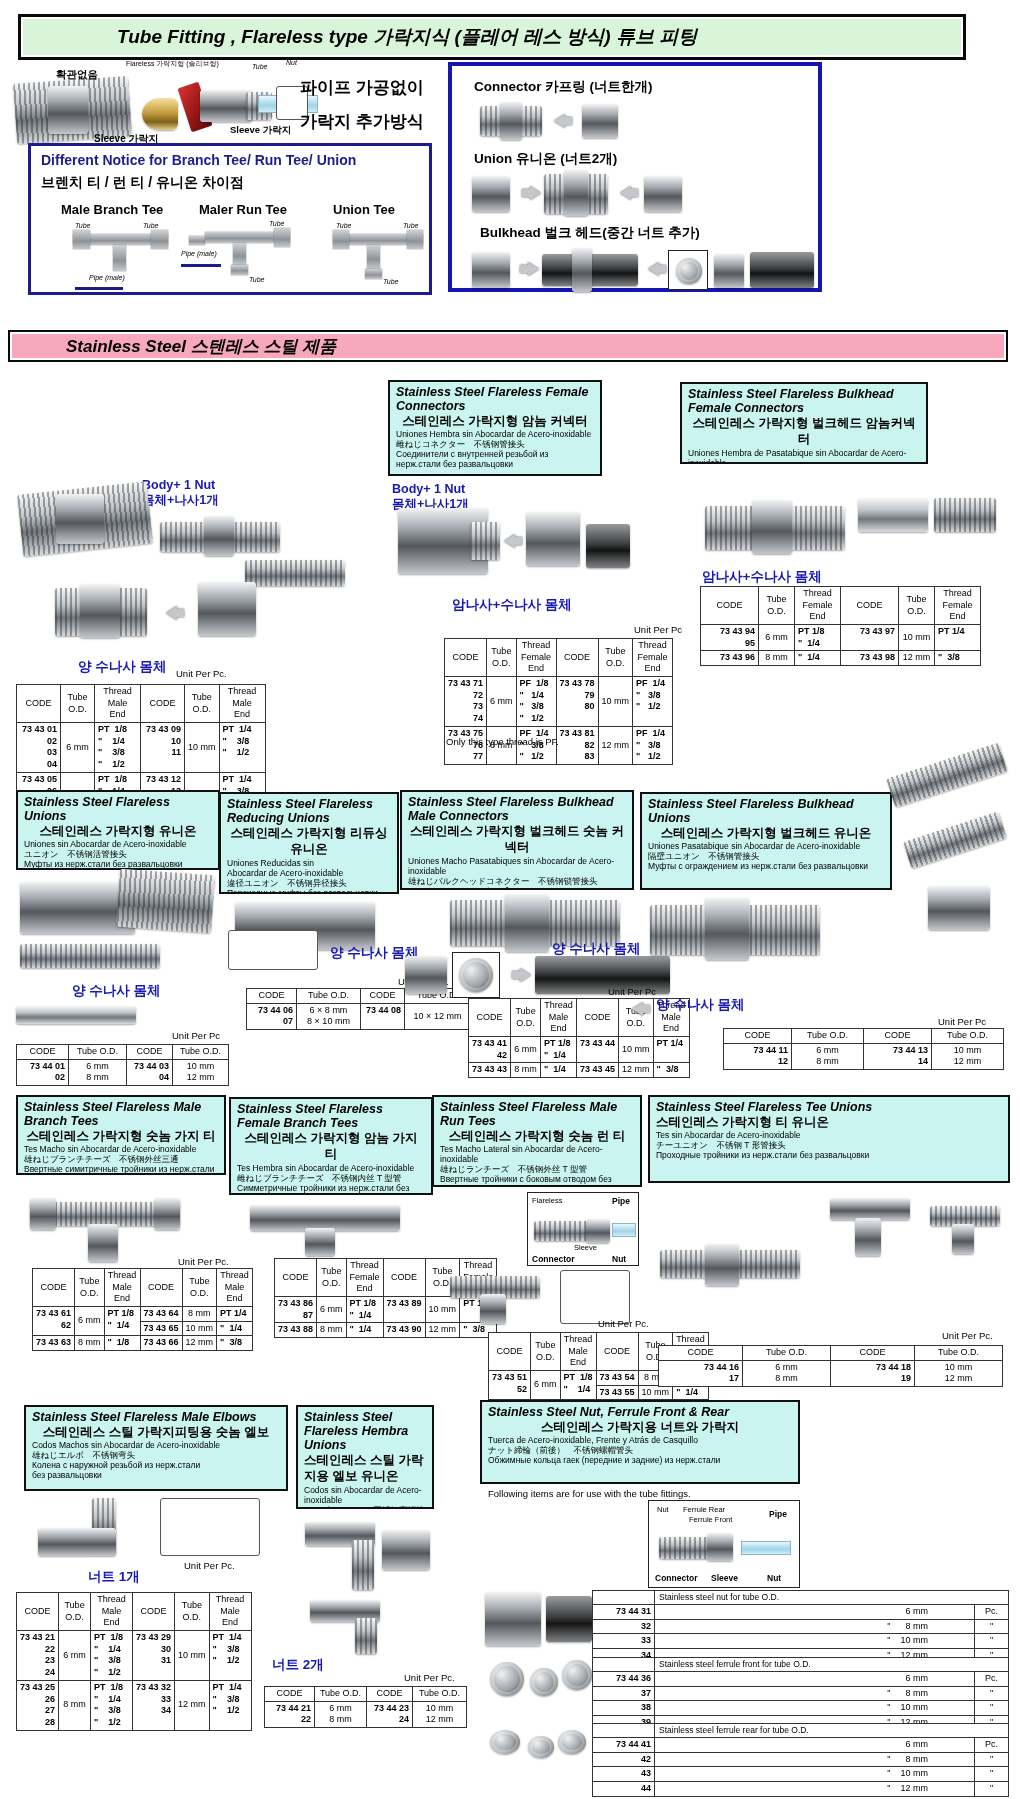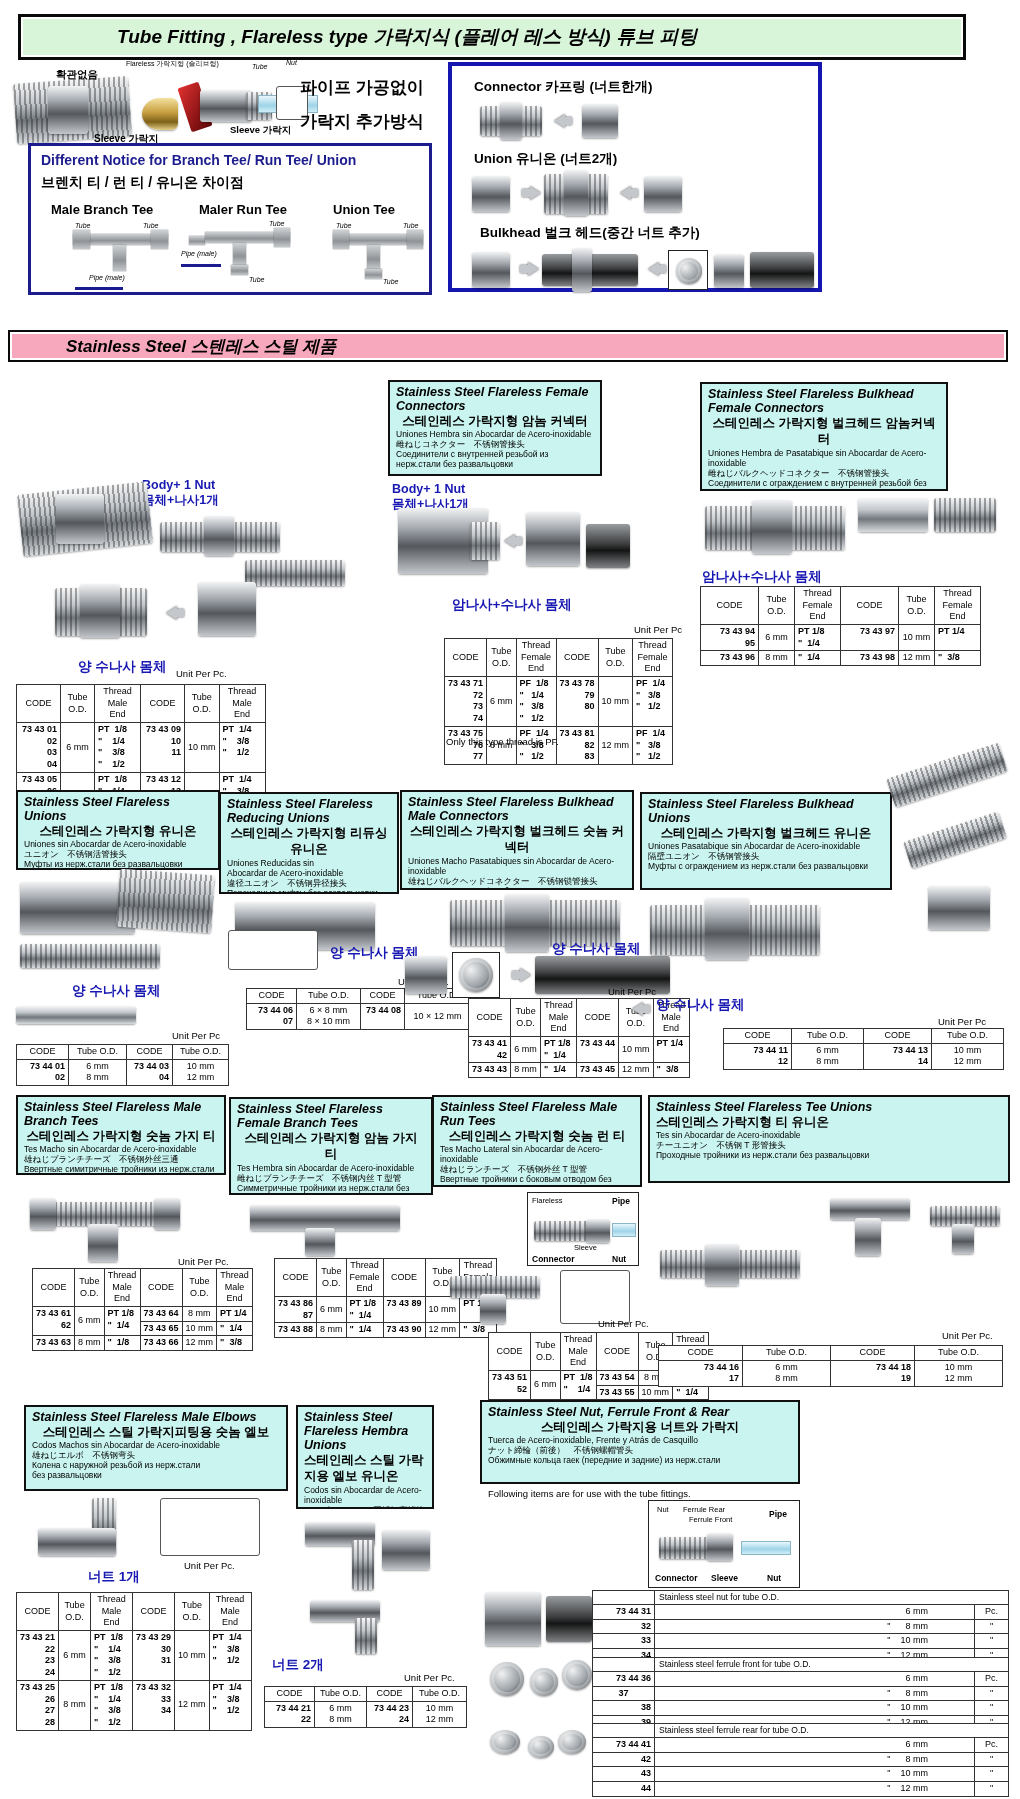--- a/index.html
+++ b/index.html
@@ -76,21 +76,21 @@
   <div class="fit line" style="left:276px;top:86px;width:32px;height:34px"></div>
   <span class="ilab" style="left:252px;top:63px">Tube</span>
   <span class="ilab" style="left:286px;top:59px">Nut</span>
   <span class="klab" style="left:230px;top:124px;font-size:9.5px">Sleeve 가락지</span>
   <span class="biglab" style="left:300px;top:76px">파이프 가공없이</span>
   <span class="biglab" style="left:300px;top:110px">가락지 추가방식</span>
 
   <div class="nbox">
     <span class="ntitle" style="left:10px;top:6px">Different Notice  for Branch Tee/ Run Tee/ Union</span>
     <span class="nko" style="left:10px;top:28px">브렌치 티 / 런 티 / 유니온 차이점</span>
-    <span class="ncol" style="left:20px;top:56px">Male Branch Tee</span>
+    <span class="ncol" style="left:30px;top:56px">Male Branch Tee</span>
     <span class="ncol" style="left:168px;top:56px">Maler Run Tee</span>
     <span class="ncol" style="left:302px;top:56px">Union Tee</span>
 
     <span class="teel ilab" style="left:44px;top:76px">Tube</span>
     <span class="teel ilab" style="left:112px;top:76px">Tube</span>
     <div class="tbarh" style="left:42px;top:88px;width:95px;height:11px"></div>
     <div class="tbarh" style="left:42px;top:84px;width:17px;height:19px"></div>
     <div class="tbarh" style="left:120px;top:84px;width:17px;height:19px"></div>
     <div class="tbarh" style="left:82px;top:99px;width:13px;height:26px"></div>
     <span class="ilab" style="left:58px;top:128px">Pipe (male)</span>
@@ -228,21 +228,21 @@
             <td class="thread">PF  1/4<br>"   3/8<br>"   1/2</td>
             <td class="code">73 43 81<br>82<br>83</td>
             <td class="size">12 mm</td>
             <td class="thread">PF  1/4<br>"   3/8<br>"   1/2</td>
           </tr>
         </tbody>
       </table>
     </div>
   <span class="note" style="left:446px;top:736px">Only this type thread is PF.</span>
 
-  <div class="shdr" style="left:700px;top:382px;width:248px;height:109px">
+  <div class="shdr" style="left:680px;top:382px;width:248px;height:82px">
     <div class="st-en">Stainless Steel Flareless Bulkhead Female Connectors</div>
     <div class="st-ko">스테인레스 가락지형 벌크헤드  암놈커넥터</div>
     <div class="st-sub">Uniones Hembra de Pasatabique sin Abocardar de Acero-inoxidable</div>
     <div class="st-sub">雌ねじバルクヘッドコネクター　不锈钢管接头</div>
     <div class="st-sub">Соединители с ограждением с внутренней резьбой  без развальцовки, нерж.сталь</div>
   </div>
   <div class="fit th" style="left:705px;top:506px;width:140px;height:44px"></div>
   <div class="fit hex" style="left:752px;top:500px;width:40px;height:54px"></div>
   <div class="fit" style="left:858px;top:498px;width:70px;height:34px"></div>
   <div class="fit th" style="left:934px;top:498px;width:62px;height:34px"></div>
@@ -739,21 +739,21 @@
           <tr>
             <td style="width: 62px;"></td>
             <td colspan="2" class="tlabel">Stainless steel ferrule front for tube O.D.</td>
           </tr>
           <tr>
             <td class="code" style="width: 62px;">73 44 36</td>
             <td class="size2" style="width: 320px;">6 mm</td>
             <td class="pc" style="width: 34px;">Pc.</td>
           </tr>
           <tr>
-            <td class="code" style="width: 62px; text-align: center;">37</td>
+            <td class="code" style="width: 62px;">37</td>
             <td class="size2" style="width: 320px;">"      8 mm</td>
             <td class="pc" style="width: 34px;">"</td>
           </tr>
           <tr>
             <td class="code" style="width: 62px;">38</td>
             <td class="size2" style="width: 320px;">"    10 mm</td>
             <td class="pc" style="width: 34px;">"</td>
           </tr>
           <tr>
             <td class="code" style="width: 62px;">39</td>

